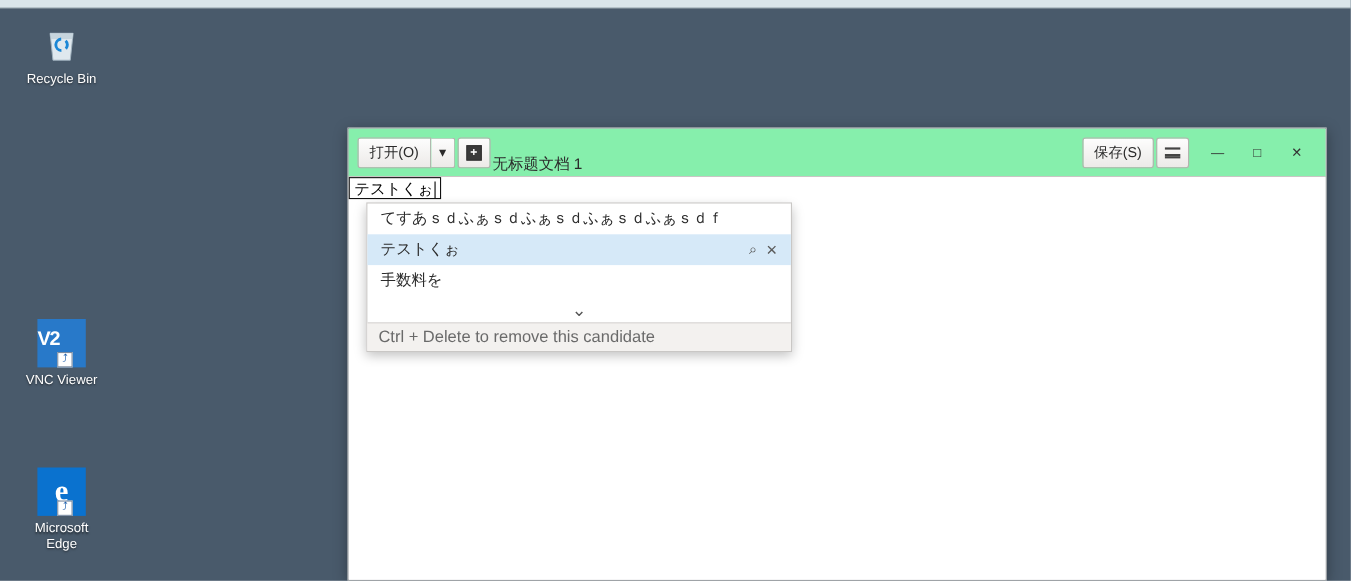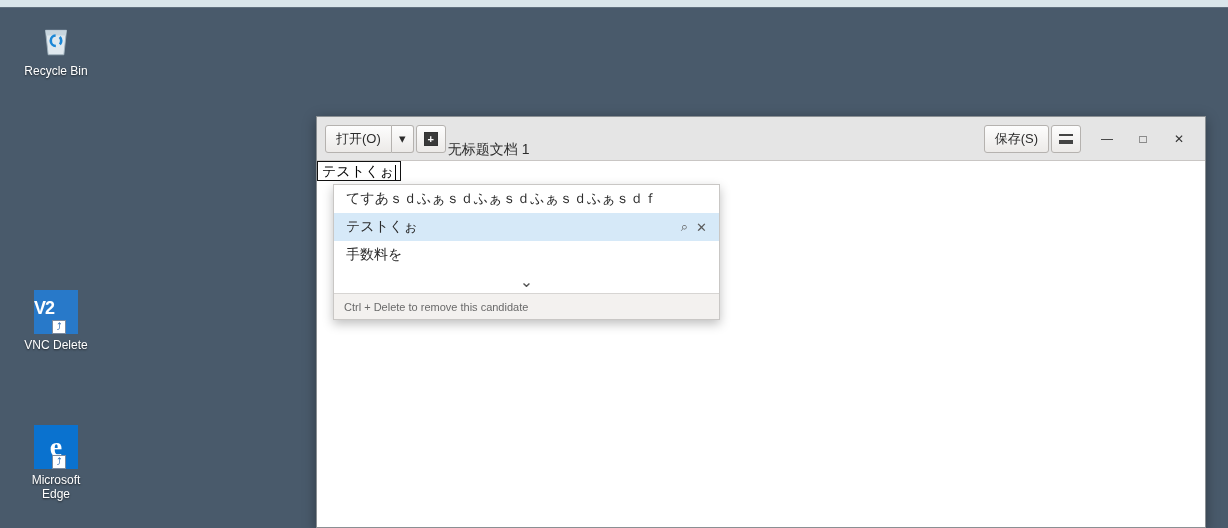--- a/index.html
+++ b/index.html
@@ -12,40 +12,40 @@
   .recycle { top:18px; left:16px; }
   .vnc { top:290px; left:16px; }
   .edge { top:425px; left:16px; }
   .bin-svg { width:42px; height:42px; margin:0 auto; display:block; }
   .vnc-tile { width:44px; height:44px; background:#2879c9; margin:0 auto; position:relative; }
   .vnc-tile span { color:#fff; font-weight:600; font-size:18px; position:absolute; top:8px; left:0; right:0; text-align:left; letter-spacing:-1px;}
   .edge-tile { width:44px; height:44px; background:#0a72cf; margin:0 auto; display:flex; align-items:center; justify-content:center; color:#fff; font-size:28px; font-weight:700; font-family:Georgia, serif; }
   .shortcut-arrow { position:absolute; left:18px; top:30px; width:14px; height:14px; background:#fff; border:1px solid #7a8aa0; font-size:10px; line-height:12px; color:#1358a8; text-align:center;}
   
   .window { position:absolute; left:316px; top:116px; width:890px; height:412px; background:#fff; border:1px solid #8a8f93; box-shadow:0 3px 12px rgba(0,0,0,.35); display:flex; flex-direction:column;}
-  .titlebar { height:44px; background:#e5e5e5; border-bottom:1px solid #c9c6c4; display:flex; align-items:center; padding:0 8px; gap:2px; }
+  .titlebar { height:44px; background:#86efac; border-bottom:1px solid #c9c6c4; display:flex; align-items:center; padding:0 8px; gap:2px; }
   .tb-btn { height:28px; background:linear-gradient(#fdfdfd,#eceae8); border:1px solid #b5b2af; border-radius:3px; font-size:13px; color:#2b2b2b; display:flex; align-items:center; padding:0 10px; cursor:pointer; }
   .tb-btn.small{ width:30px; justify-content:center; padding:0;}
   .open-combo { display:flex; }
   .open-combo .main { border-top-right-radius:0; border-bottom-right-radius:0; }
   .open-combo .drop { width:22px; border-left:none; border-top-left-radius:0; border-bottom-left-radius:0; justify-content:center; padding:0;}
   .title { flex:1; text-align:left; font-size:14px; color:#2b2b2b;margin-top:22px; }
   .win-controls { display:flex; gap:0; margin-left:6px;}
   .win-controls .wc { width:36px; height:28px; display:flex; align-items:center; justify-content:center; cursor:pointer; color:#333; font-size:12px;}
   .editor { flex:1; position:relative; background:#fff; }
   .ime-input { position:absolute; left:0; top:0; height:20px; border:1px solid #111; padding:0 4px; font-size:14px; line-height:18px; background:#fff; min-width:74px; }
   .caret { display:inline-block; width:1px; height:15px; background:#000; vertical-align:middle; margin-left:1px;}
   
   .ime-popup { position:absolute; left:333px; top:184px; width:387px; background:#fff; border:1px solid #c9c7c5; box-shadow:0 4px 10px rgba(0,0,0,.25); font-size:14px; color:#2b2b2b;}
   .ime-row { height:28px; display:flex; align-items:center; padding:0 12px; cursor:pointer; }
   .ime-row.selected { background:#d6e9f8; }
   .ime-row .spacer{flex:1;}
   .ime-row .icn { color:#5a5a5a; font-size:13px; margin-left:8px;}
   .ime-expand { height:24px; display:flex; align-items:center; justify-content:center; cursor:pointer; border-top:1px solid #eee0; }
-  .ime-hint { height:26px; border-top:1px solid #d7d5d3; background:#f3f1ef; font-size:11px; color:#6a6a6a; display:flex; align-items:center; padding:0 10px; }
+  .ime-hint { height:26px; border-top:1px solid #d7d5d3; background:#f3f1ef; font-size:15px; color:#6a6a6a; display:flex; align-items:center; padding:0 10px; }
   .hamburger-lines{display:inline-block;width:14px;height:10px;border-top:2px solid #444;border-bottom:2px solid #444;position:relative;}
   .hamburger-lines::before{content:"";position:absolute;left:0;right:0;top:4px;border-top:2px solid #444;}
   .plus-doc{position:relative;width:14px;height:14px;}
   .plus-doc::before{content:"";position:absolute;inset:0;border:1.5px solid #333;background:#3a3a3a;}
   .plus-doc::after{content:"+";position:absolute;inset:0;color:#fff;font-size:11px;line-height:14px;text-align:center;font-weight:700;}
 </style>
 </head>
 <body>
 
 <div class="topbar"></div>
@@ -61,21 +61,21 @@
   <div class="label">Recycle Bin</div>
 </div>
 
 <div class="desktop-icon vnc">
   <div style="position:relative;width:44px;margin:0 auto;">
     <div class="vnc-tile">
         <span>V2</span>
       </div>
     <div class="shortcut-arrow">⤴</div>
   </div>
-  <div class="label">VNC Delete</div>
+  <div class="label">VNC Viewer</div>
 </div>
 
 <div class="desktop-icon edge">
   <div style="position:relative;width:44px;margin:0 auto;">
     <div class="edge-tile">e</div>
     <div class="shortcut-arrow">⤴</div>
   </div>
   <div class="label">Microsoft Edge</div>
 </div>
 

